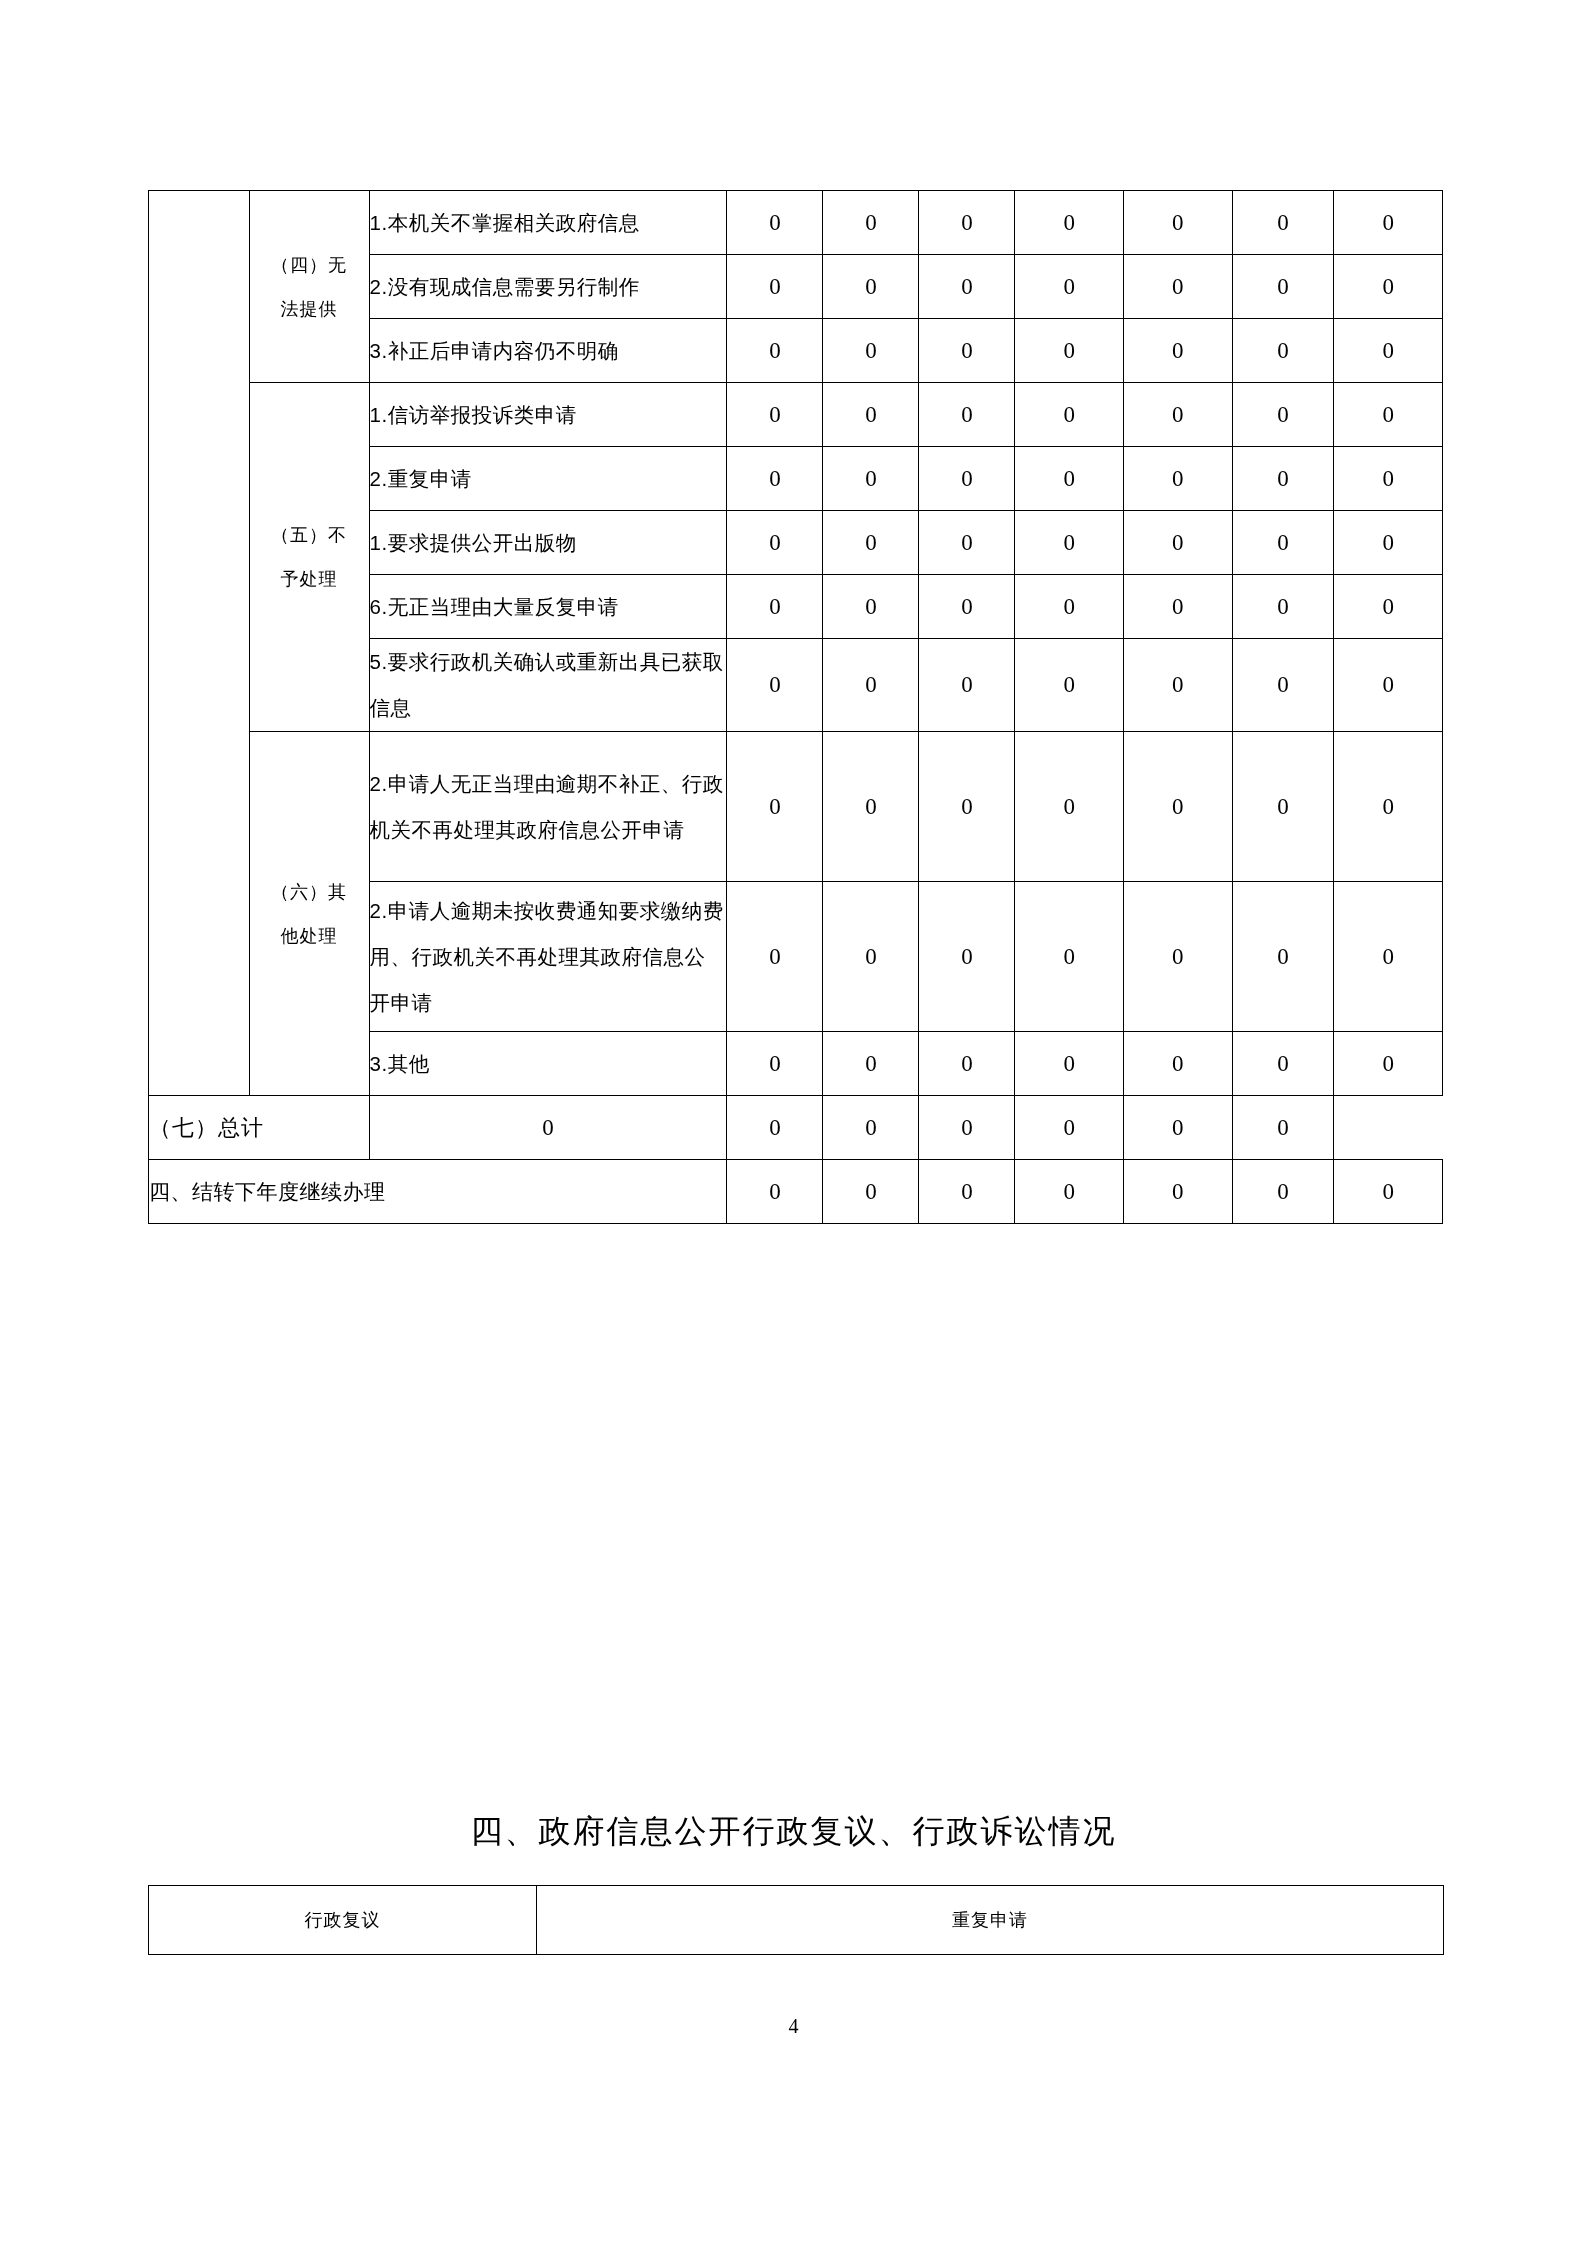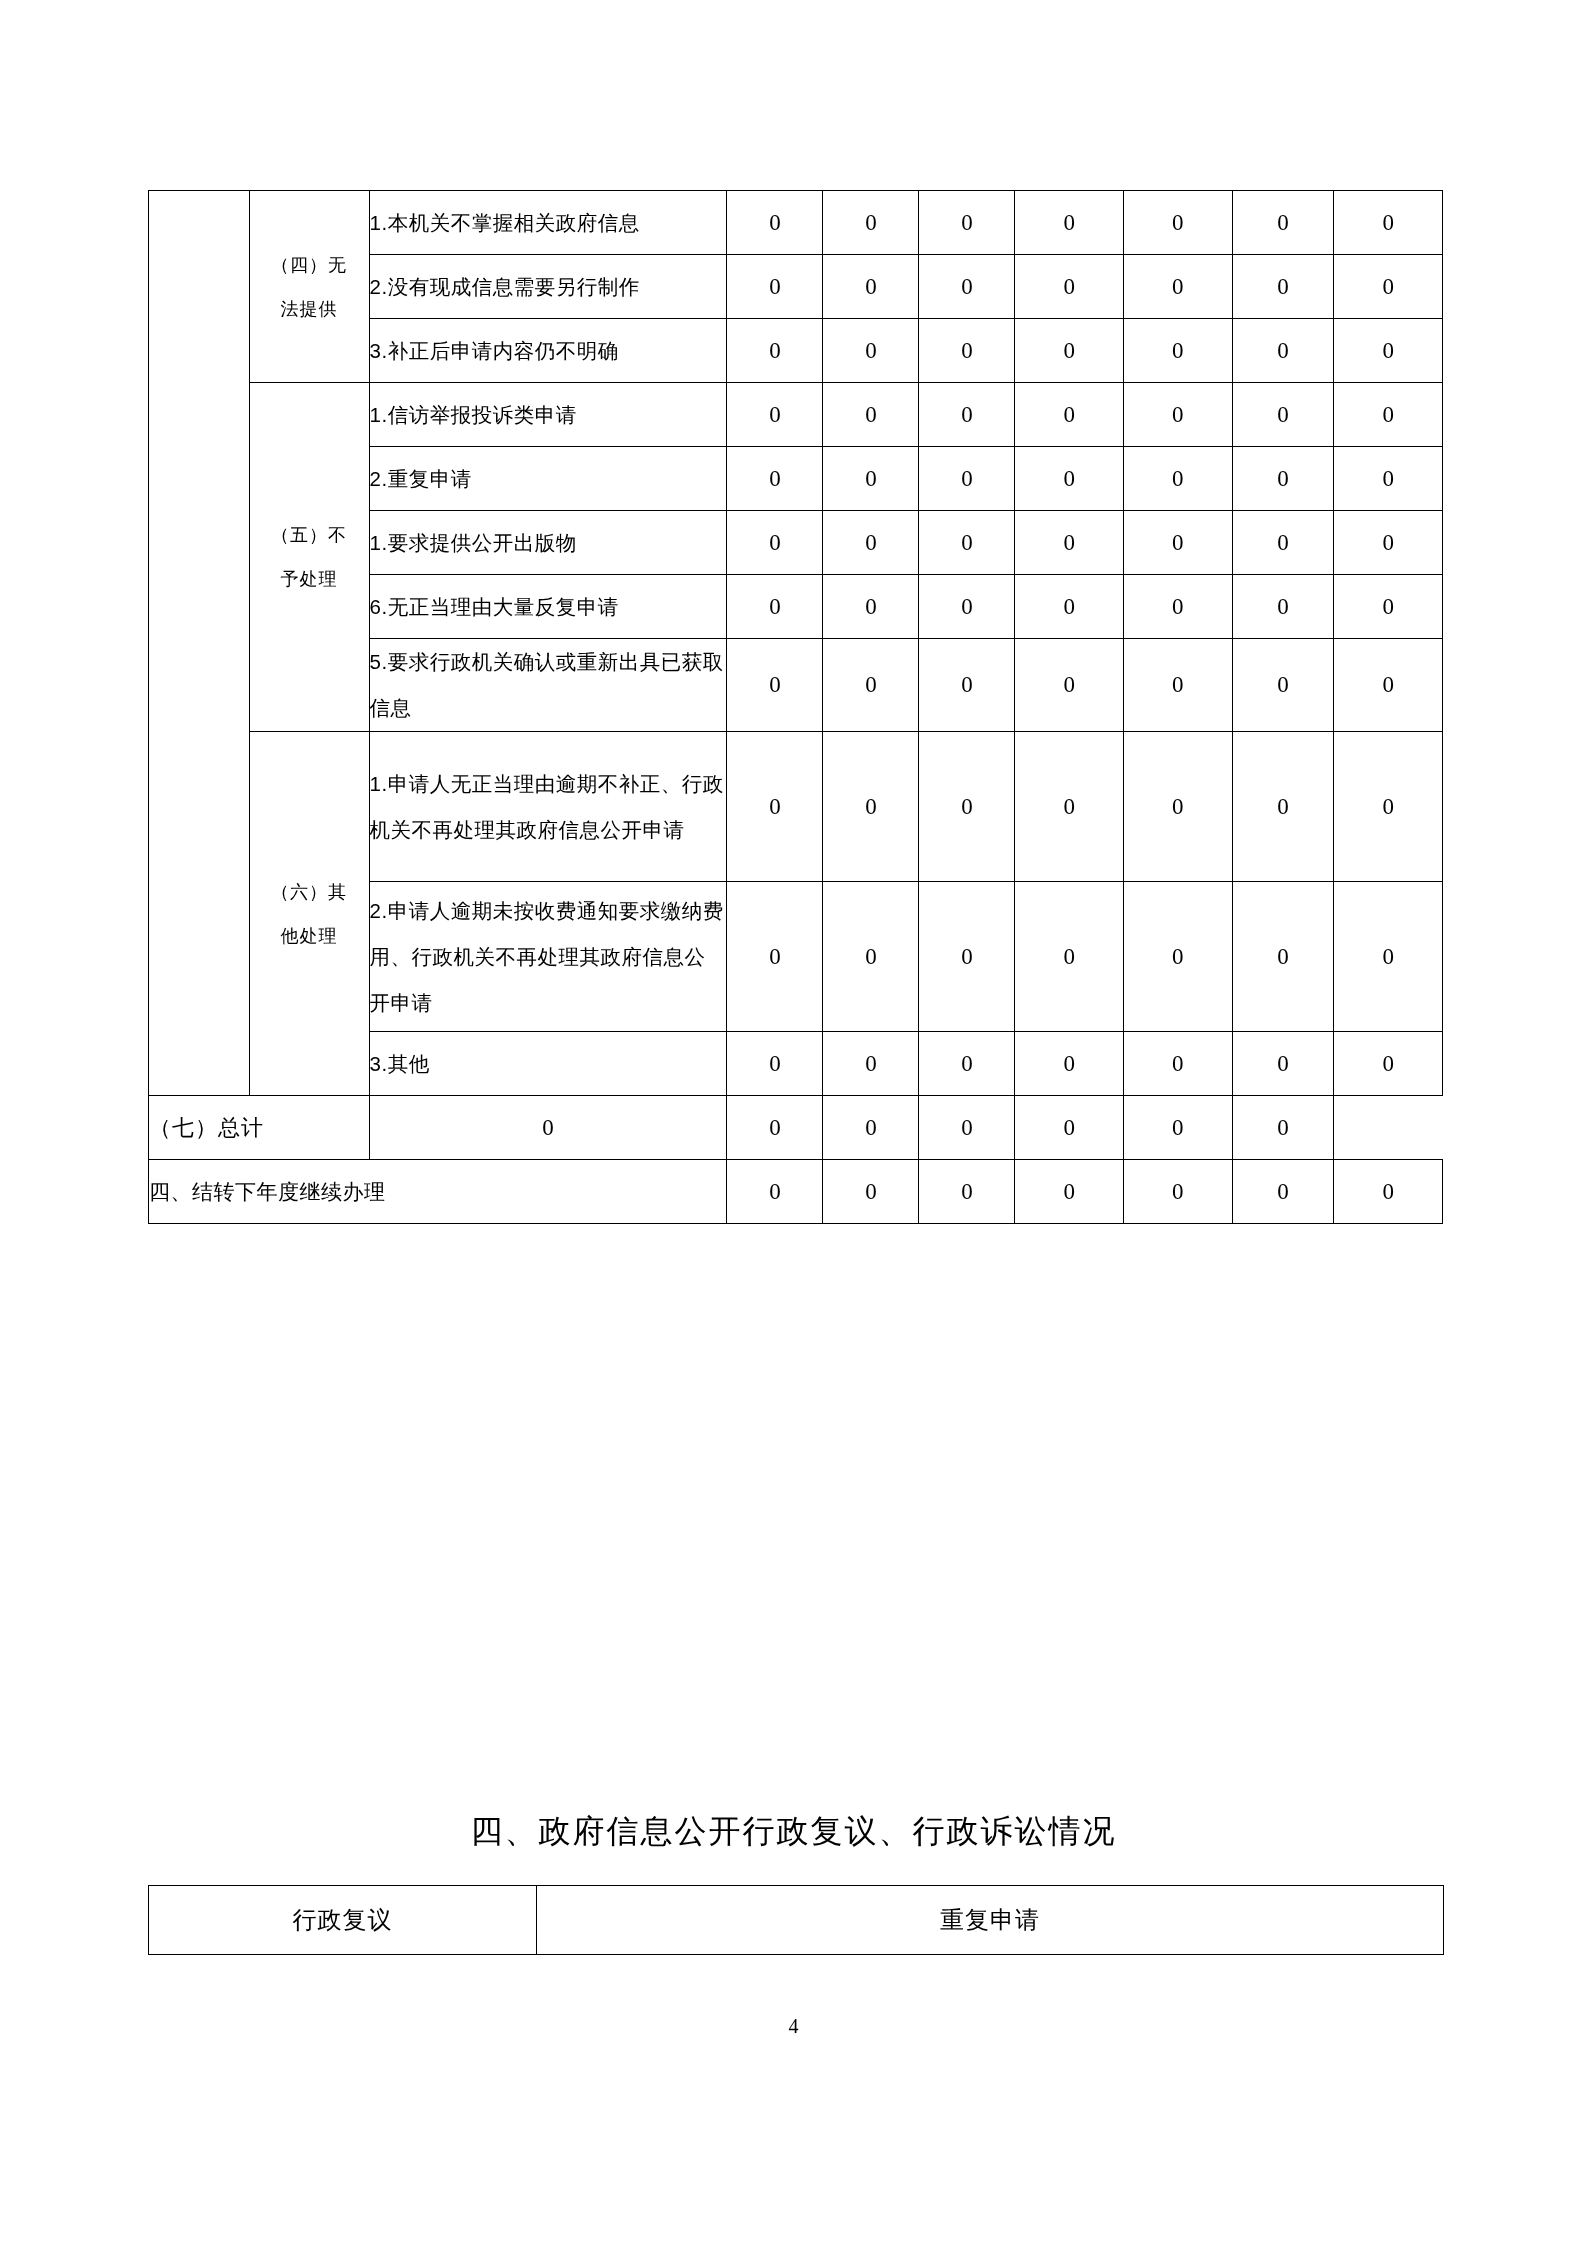--- a/index.html
+++ b/index.html
@@ -85,21 +85,21 @@
     width: 1295px;
   }
   table.second {
     border-collapse: collapse;
     table-layout: fixed;
     width: 1295px;
   }
   table.second td {
     border: 1.5px solid #000000;
     text-align: center;
-    font-size: 24px;
+    font-size: 18px;
     height: 66px;
     letter-spacing: 1px;
   }
   .page-number {
     position: absolute;
     left: 0;
     top: 2015px;
     width: 100%;
     text-align: center;
     font-size: 20px;
@@ -216,21 +216,21 @@
         <td class="num-cell">0</td>
         <td class="num-cell">0</td>
         <td class="num-cell">0</td>
       </tr>
 
       <tr class="row-h3">
         <td rowspan="3" class="cat-cell">
           <span class="l">（六）其</span>
           <span class="l">他处理</span>
         </td>
-        <td class="item-cell">1.申请人无正当理由逾期不补正、行政机关不再处理其政府信息公开申请</td>
+        <td class="item-cell">2.申请人无正当理由逾期不补正、行政机关不再处理其政府信息公开申请</td>
         <td class="num-cell">0</td>
         <td class="num-cell">0</td>
         <td class="num-cell">0</td>
         <td class="num-cell">0</td>
         <td class="num-cell">0</td>
         <td class="num-cell">0</td>
         <td class="num-cell">0</td>
       </tr>
       <tr class="row-h3">
         <td class="item-cell">2.申请人逾期未按收费通知要求缴纳费用、行政机关不再处理其政府信息公开申请</td>

